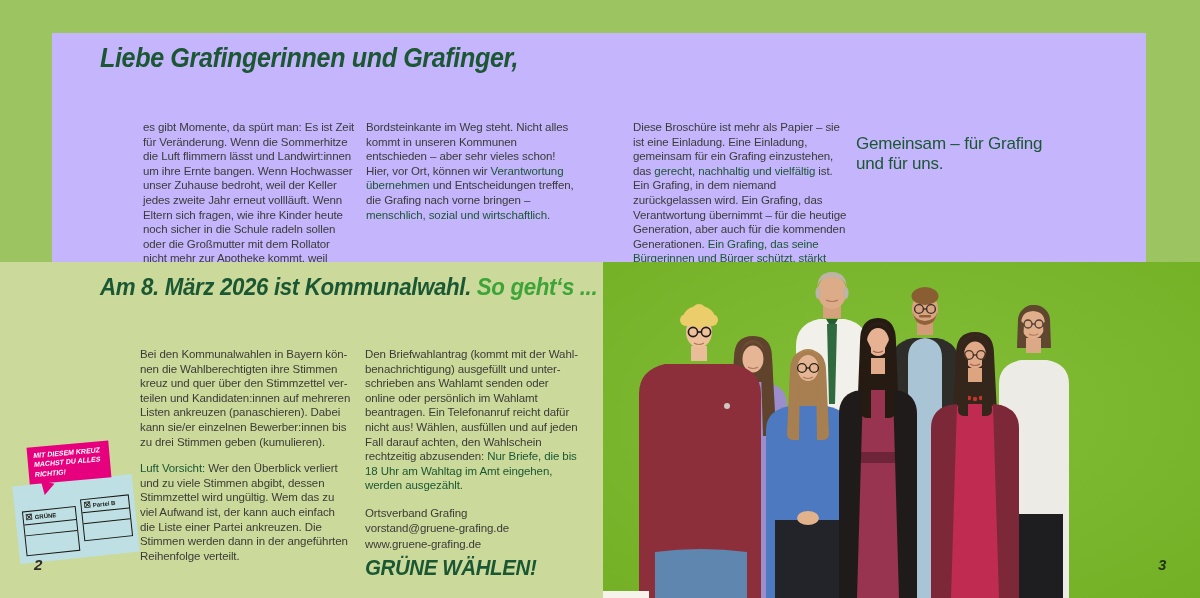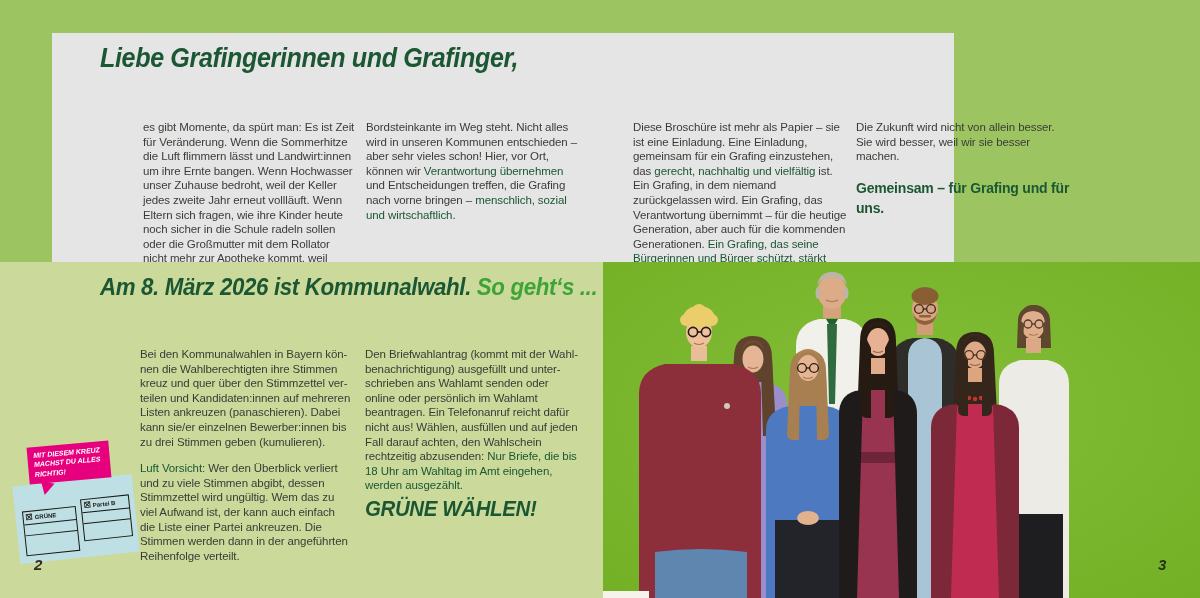--- a/index.html
+++ b/index.html
@@ -5,22 +5,22 @@
   html,body { margin:0; padding:0; background:#777; }
   * { box-sizing:border-box; }
   .canvas {
     position:relative; width:1200px; height:598px; overflow:hidden;
     background:#9CC561;
     font-family:"Liberation Sans", sans-serif;
     color:#3B3B37;
   }
   
   .panel-cream {
-    position:absolute; left:52px; top:33px; width:902px; height:229px;
-    background:#e5e5e5;
+    position:absolute; left:52px; top:33px; width:1094px; height:229px;
+    background:#c4b5fd;
   }
   .panel-pale {
     position:absolute; left:0; top:262px; width:603px; height:425px;
     background:#CBDA9B;
   }
   .photo-area {
     position:absolute; left:603px; top:262px; width:597px; height:336px;
   }
   
   .h-display {
@@ -38,21 +38,21 @@
     margin-top:30px;
   }
   .col p { margin:0; }
   .col p + p { margin-top:12px; }
   .hl { color:#1B5733; font-weight:normal; }
   .c1 { left:91px;  top:57px; width:212px; }
   .c2 { left:314px; top:57px; width:212px; }
   .c3 { left:581px; top:57px; width:214px; }
   .c4 { left:804px; top:57px; width:214px; }
   .closing {
-    color:#1B5733; font-weight:bold; font-size:14px;
+    color:#1B5733; font-weight:normal; font-size:17px;
     line-height:20px; letter-spacing:-0.2px; margin-top:14px !important;
   }
   .w1 { left:140px; top:55px; width:212px; }
   .w2 { left:365px; top:55px; width:213px; }
   .contact { margin-top:13px !important; line-height:15.5px; }
   .cta {
     font-weight:bold; font-style:italic; font-size:22px; color:#1B5733;
     letter-spacing:-0.4px; transform:scaleX(0.93); transform-origin:left top;
     margin-top:9px; white-space:nowrap;
   }
@@ -99,43 +99,47 @@
 <div class="canvas">
 
   <div class="panel-cream">
     <h1 class="h-display h1">Liebe Grafingerinnen und Grafinger,</h1>
 
     <div class="col c1">
       <p><span>es gibt Momente, da spürt man: Es ist Zeit für Veränderung. Wenn die Sommerhitze die Luft flimmern lässt und Landwirt:innen um ihre Ernte bangen. Wenn Hochwasser unser Zuhause bedroht, weil der Keller jedes zweite Jahr erneut vollläuft. Wenn Eltern sich fragen, wie ihre Kinder heute noch sicher in die Schule radeln sollen oder die Großmutter mit dem Rollator nicht mehr zur Apotheke kommt, weil wieder eine</span></p>
     </div>
 
     <div class="col c2">
-      <p><span>Bordsteinkante im Weg steht. Nicht alles wird in unseren Kommunen entschieden – aber sehr vieles schon! Hier, vor Ort, können wir </span><span class="hl">Verantwortung übernehmen</span><span> und Ent­scheidungen treffen, die Grafing nach vorne bringen – </span><span class="hl">menschlich, sozial und wirt­schaftlich.</span></p>
+      <p><span>Bordsteinkante im Weg steht. Nicht alles kommt in unseren Kommunen entschieden – aber sehr vieles schon! Hier, vor Ort, können wir </span><span class="hl">Verantwortung übernehmen</span><span> und Ent­scheidungen treffen, die Grafing nach vorne bringen – </span><span class="hl">menschlich, sozial und wirt­schaftlich.</span></p>
     </div>
 
     <div class="col c3">
       <p><span>Diese Broschüre ist mehr als Papier – sie ist eine Einladung. Eine Einladung, gemeinsam für ein Grafing einzustehen, das </span><span class="hl">gerecht, nachhaltig und vielfältig</span><span> ist. Ein Grafing, in dem niemand zurückgelassen wird. Ein Grafing, das Verantwortung übernimmt – für die heutige Generation, aber auch für die kommenden Generationen. </span><span class="hl">Ein Grafing, das seine Bürgerinnen und Bürger schützt, stärkt und Raum für Entwicklung schafft.</span></p>
     </div>
 
     <div class="col c4">
-      <p>Die Zukunft wird nicht von allein besser. Sie wird besser, weil wir sie besser machen.</p>
       <p class="closing">Gemeinsam – für Grafing und für uns.</p>
     </div>
   </div>
 
   <div class="panel-pale">
     <h2 class="h-display h2"><span class="dark">Am 8. März 2026 ist Kommunalwahl.</span> <span class="green">So geht‘s ...</span></h2>
 
     <div class="col w1">
       <p>Bei den Kommunalwahlen in Bayern kön­nen die Wahlberechtigten ihre Stimmen kreuz und quer über den Stimmzettel ver­teilen und Kandidaten:innen auf mehreren Listen ankreuzen (panaschieren). Dabei kann sie/er einzelnen Bewerber:innen bis zu drei Stimmen geben (kumulieren).</p>
       <p><span class="hl">Luft Vorsicht:</span><span> Wer den Überblick verliert und zu viele Stimmen abgibt, dessen Stimmzettel wird ungültig. Wem das zu viel Aufwand ist, der kann auch einfach die Liste einer Partei ankreuzen. Die Stimmen werden dann in der angeführten Reihen­folge verteilt.</span></p>
     </div>
 
     <div class="col w2">
       <p><span>Den Briefwahlantrag (kommt mit der Wahl­benachrichtigung) ausgefüllt und unter­schrieben ans Wahlamt senden oder online oder persönlich im Wahlamt beantragen. Ein Telefonanruf reicht dafür nicht aus! Wählen, ausfüllen und auf jeden Fall darauf achten, den Wahlschein rechtzeitig abzu­senden: </span><span class="hl">Nur Briefe, die bis 18 Uhr am Wahl­tag im Amt eingehen, werden ausgezählt.</span></p>
+      <p class="contact">
+        <span>Ortsverband Grafing</span><br>
+        <span>vorstand@gruene-grafing.de</span><br>
+        <span>www.gruene-grafing.de</span>
+      </p>
       <div class="cta">GRÜNE WÄHLEN!</div>
     </div>
 
     <div class="ballot">
       <div class="ballot-paper">
         <div class="pbox pbox-a">
           <div class="pbox-head">
               <span class="chk">☒</span>
               <span>GRÜNE</span>
             </div>

